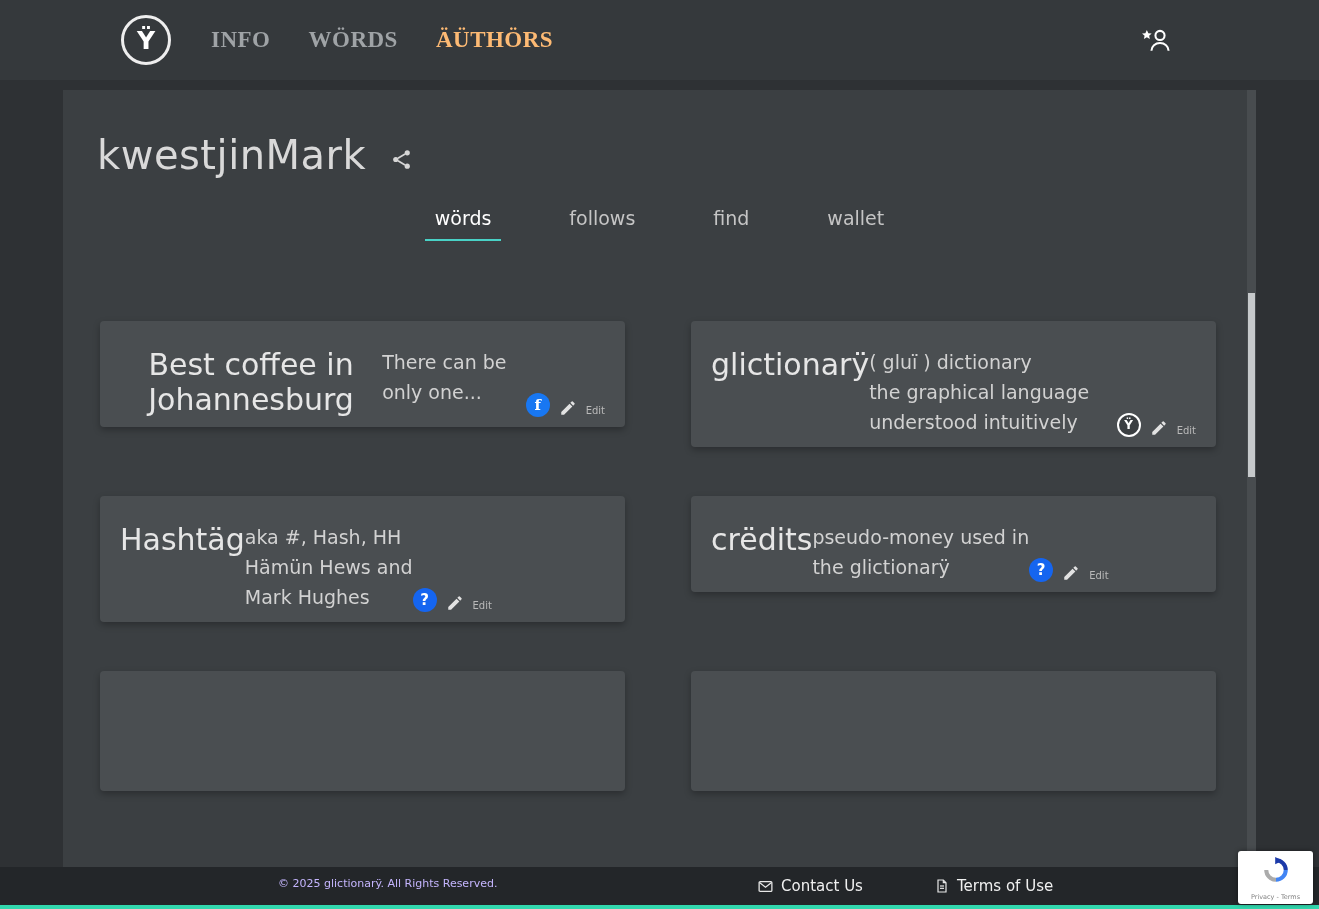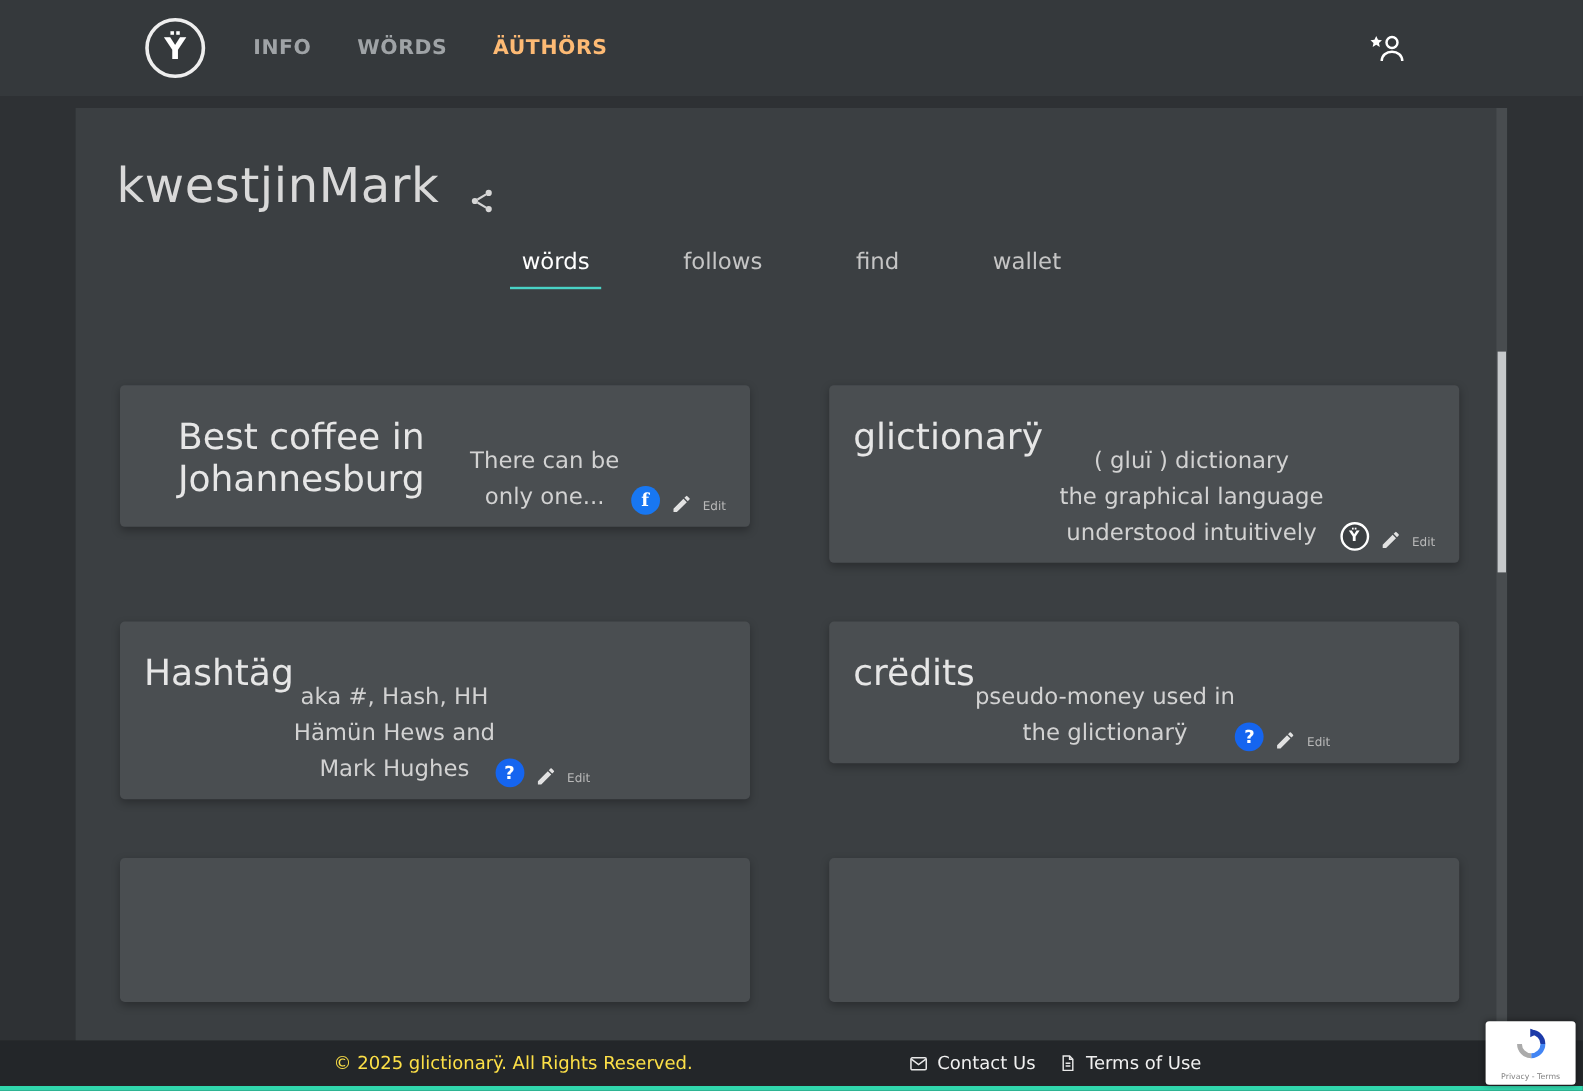--- a/index.html
+++ b/index.html
@@ -20,33 +20,33 @@
   }
   .logo-circle {
     width:50px; height:50px; margin-left:121px;
     border:3px solid #eeeeee; border-radius:50%;
     display:flex; align-items:center; justify-content:center;
     color:#ffffff; font-size:25px; font-weight:bold; cursor:pointer;
     flex-shrink:0;
   }
   .nav-links { display:flex; gap:38px; margin-left:40px; }
   .nav-link {
-    color:#9fa3a6; font-size:17px; font-weight:700;
-    letter-spacing:.5px; cursor:pointer; text-transform:uppercase;
+    color:#9fa3a6; font-size:23px; font-weight:700;
+    letter-spacing:.5px; cursor:pointer; text-transform:uppercase;font-family:Liberation Serif, serif;
   }
   .nav-link.active { color:#fdba74; }
   .authors-icon { margin-left:auto; margin-right:147px; cursor:pointer; display:flex; }
 
   
   .panel {
     position:absolute; left:63px; top:90px;
     width:1193px; height:819px;
     background:#3b3f42; z-index:1; overflow:hidden;
   }
-  .profile-header { display:flex; align-items:flex-end; gap:24px; padding:42px 0 0 34px; }
+  .profile-header { display:flex; align-items:center; gap:24px; padding:42px 0 0 34px; }
   .profile-title {
     font-size:40px; color:#d9d9d9; font-weight:500; letter-spacing:.5px; line-height:1.18;
   }
   .share-icon { margin-top:8px; cursor:pointer; display:flex; }
 
   .tabs { display:flex; justify-content:center; gap:58px; margin-top:22px; }
   .tab {
     font-size:19px; color:#c5c5c5; padding:6px 10px 10px;
     cursor:pointer; border-bottom:2px solid transparent;
   }
@@ -60,21 +60,21 @@
     padding-left:37px; margin-top:80px;
   }
   .card {
     background:#4a4e51; border-radius:4px;
     box-shadow:0 3px 7px rgba(0,0,0,.28);
     display:flex; 
     padding:26px 20px 10px;
     cursor:pointer;
   }
   .card-title { text-align:center; font-size:30px; color:#e6e6e6; font-weight:500; }
-  .card-lines { margin-top:22px; text-align:center; color:#d2d2d2; font-size:19px; line-height:30px; }
+  .card-lines { text-align:left; color:#d2d2d2; font-size:19px; line-height:30px; }
   .edit-row { display:flex; align-items:flex-end; gap:9px; margin-top:auto; padding-top:8px; }
   .badge {
     width:24px; height:24px; border-radius:50%;
     display:flex; align-items:center; justify-content:center;
     color:#fff; font-weight:bold; font-size:15px; flex-shrink:0; cursor:pointer;
   }
   .fb { background:#1877f2; font-family:"DejaVu Serif","Liberation Serif",serif; }
   .q  { background:#1565f0; }
   .mini-logo { background:#3b3f42; border:2px solid #ffffff; font-size:12px; }
   .pencil { display:flex; cursor:pointer; }
@@ -91,28 +91,28 @@
     background:#c6c9cb; cursor:pointer;
   }
 
   
   .footer {
     position:absolute; left:0; bottom:0; width:100%; height:42px;
     background:#232629; border-bottom:4px solid #31d7ad; z-index:10;
   }
   .footer-copyright {
     position:absolute; left:278px; top:10px;
-    font-size:15px; color:#fde047;
+    font-size:11px; color:#c4b5fd;
   }
   .footer-link {
     position:absolute; top:10px; display:flex; align-items:center; gap:7px;
     font-size:15px; color:#f0f0f0; cursor:pointer;
   }
   .footer-link.contact { left:757px; }
-  .footer-link.terms { left:882px; }
+  .footer-link.terms { left:934px; }
   .footer-link .f-icon { display:flex; }
 
   
   .recaptcha {
     position:absolute; right:6px; bottom:5px; width:75px; height:53px;
     background:#ffffff; border-radius:3px;
     box-shadow:0 0 5px rgba(0,0,0,.45); z-index:20;
     display:flex; flex-direction:column; align-items:center;
     justify-content:space-between; padding:6px 2px 3px;
   }

